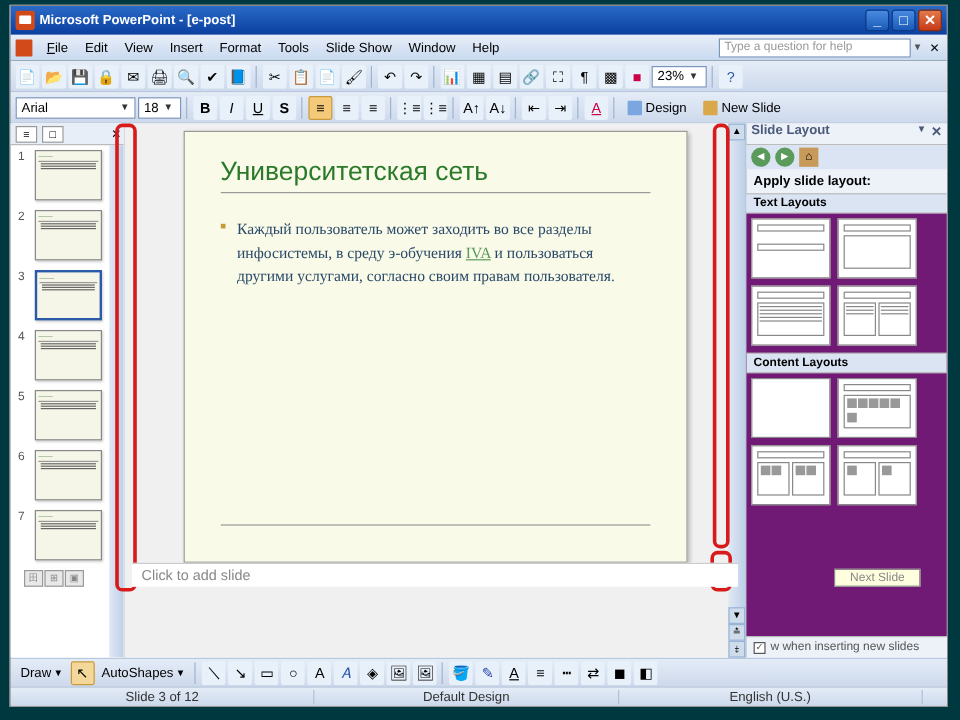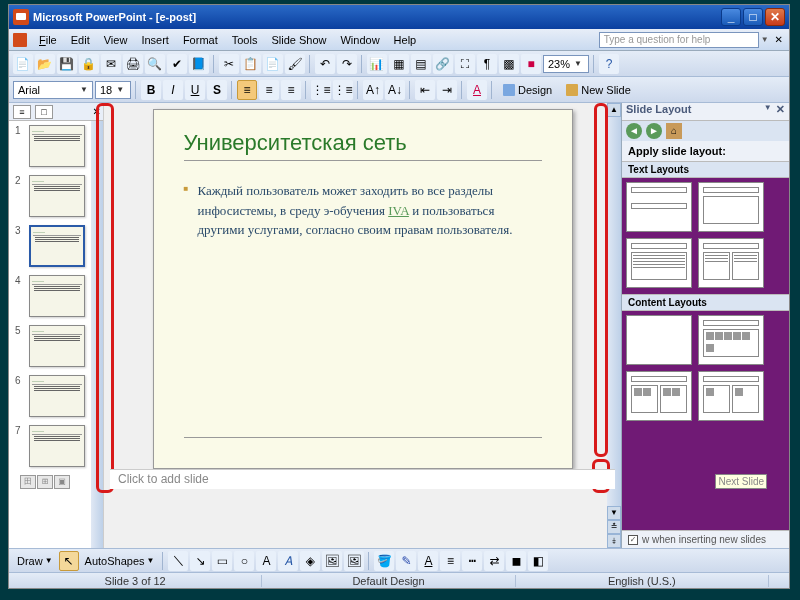--- a/index.html
+++ b/index.html
@@ -57,21 +57,21 @@
 .slide .bull a { color: #5a9a5a; text-decoration: underline; }
 .slide .ftline { position: absolute; bottom: 30px; left: 30px; right: 30px; border-top: 1px solid #999; }
 .vsbar { position: absolute; right: 0; top: 0; width: 14px; bottom: 0; background: linear-gradient(90deg,#e0e8f4,#bdd0e8); display: flex; flex-direction: column; }
 .vsbar .arrow { height: 14px; background: #cfdceb; border: 1px solid #98b4d6; text-align: center; font-size: 8px; line-height: 12px; }
 .vsbar .track { flex: 1; }
 .vsbar .nav { height: 14px; background: #cfdceb; border: 1px solid #98b4d6; text-align: center; font-size: 8px; line-height: 12px; }
 .redov { border: 3px solid #d81a1a; border-radius: 6px; position: absolute; }
 .notes { height: 20px; background: #fff; padding: 2px 8px; color: #888; font-size: 12px; border-top: 1px solid #ccc; position: relative; }
 .viewbtns { position: absolute; left: -90px; bottom: 0; display: flex; gap: 1px; }
 .vbtn { width: 16px; height: 14px; border: 1px solid #999; background: #e8e8e8; font-size: 8px; text-align: center; line-height: 12px; }
-.tooltip { position: absolute; bottom: 0; right: -152px; background: #ffffe0; border: 1px solid #888; padding: 1px 2px; font-size: 10px; z-index: 10; }
+.tooltip { position: absolute; bottom: 0; right: -152px; background: #ffffe0; border: 1px solid #888; padding: 1px 12px; font-size: 10px; z-index: 10; }
 
 
 .taskpane { width: 168px; background: #edf1f8; border-left: 1px solid #9ab; display: flex; flex-direction: column; }
 .tphdr { height: 18px; display: flex; padding: 0 4px; font-size: 11px; font-weight: bold; color: #4a5a7a; border-bottom: 1px solid #bbb; }
 .tphdr .dd { margin-left: auto; font-size: 8px; }
 .tphdr .tx { margin-left: 4px; font-size: 11px; }
 .tpnav { height: 20px; display: flex; align-items: center; gap: 4px; padding: 0 4px; background: #dae4f2; }
 .tpnav .nbtn { width: 16px; height: 16px; border-radius: 8px; background: #5a9a5a; font-size: 10px; color: #fff; text-align: center; line-height: 16px; }
 .tpnav .hbtn { width: 16px; height: 16px; background: #c89a5a; font-size: 10px; text-align: center; line-height: 16px; }
 .tplabel { font-size: 11px; font-weight: bold; padding: 4px 6px; }
@@ -156,21 +156,21 @@
     <div class="tbtn" style="color:#c04">■</div>
     <div class="combo" style="width:46px">
         <span>23%</span>
         <span class="arrow">▼</span>
       </div>
     <div class="sep"></div>
     <div class="tbtn" style="color:#2a5aa8">?</div>
   </div>
 
   <div class="tbrow">
-    <div class="combo" style="width:80px">
+    <div class="combo" style="width:100px">
         <span>Arial</span>
         <span class="arrow" style="margin-left:auto">▼</span>
       </div>
     <div class="combo" style="width:36px">
         <span>18</span>
         <span class="arrow">▼</span>
       </div>
     <div class="sep"></div>
     <div class="tbtn">
         <b>B</b>

